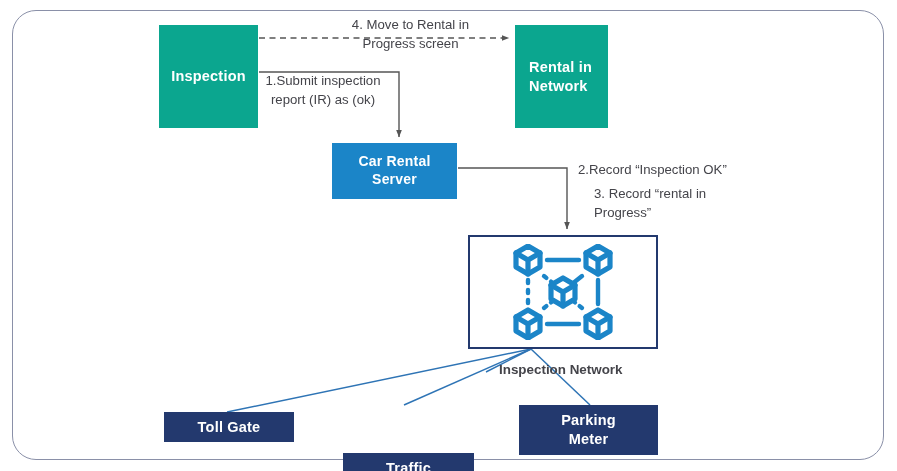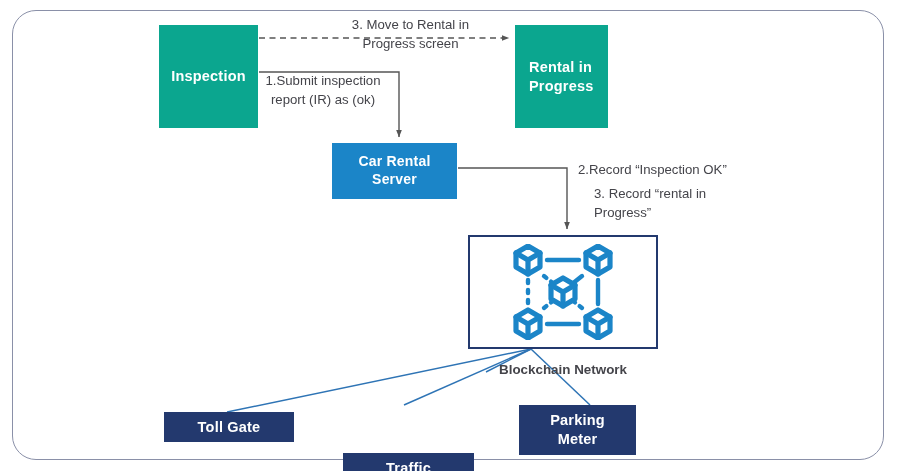--- a/index.html
+++ b/index.html
@@ -72,21 +72,21 @@
   #node-toll-gate {
     left: 164px; top: 412px; width: 130px; height: 30px;
     font-size: 14.5px;
   }
   #node-traffic-monitoring {
     left: 343px; top: 405px; width: 131px; height: 50px;
     font-size: 14.5px;
     margin-top: 48px;
   }
   #node-parking-meter {
-    left: 519px; top: 405px; width: 117px; height: 50px;
+    left: 519px; top: 405px; width: 139px; height: 50px;
     font-size: 14.5px;
   }
 
   .edge-label {
     position: absolute;
     color: #44444A;
     font-size: 13.2px;
     line-height: 1.42;
     white-space: pre-line;
   }
@@ -141,21 +141,21 @@
   <path d="M531,349 L590,405" stroke="#2E74B5" stroke-width="1.5" fill="none"></path>
   <path d="M531,349 L486,372" stroke="#2E74B5" stroke-width="1.5" fill="none"></path>
 </svg>
 
 <div class="node node-teal" id="node-inspection">
   <span>Inspection</span>
 </div>
 
 <div class="node node-teal" id="node-rental-in-progress">
   <span style="white-space:pre-line">Rental in
-Progress</span>
+Network</span>
 </div>
 
 <div class="node node-blue" id="node-car-rental-server">
   <span style="white-space:pre-line">Car Rental
 Server</span>
 </div>
 
 <div class="node" id="node-blockchain-box">
   <svg width="104" height="96" viewBox="0 0 104 96" xmlns="http://www.w3.org/2000/svg">
 
@@ -202,24 +202,24 @@
 <div class="node node-navy" id="node-traffic-monitoring">
   <span style="white-space:pre-line">Traffic
 Monitoring</span>
 </div>
 
 <div class="node node-navy" id="node-parking-meter">
   <span style="white-space:pre-line">Parking
 Meter</span>
 </div>
 
-<div class="edge-label" id="label-move-to-rental">3. Move to Rental in
+<div class="edge-label" id="label-move-to-rental">4. Move to Rental in
 Progress screen</div>
 
 <div class="edge-label" id="label-submit-inspection">1.Submit inspection
 report (IR) as (ok)</div>
 
 <div class="edge-label" id="label-record-inspection-ok">2.Record “Inspection OK”</div>
 
 <div class="edge-label" id="label-record-rental-in-progress">3. Record “rental in
 Progress”</div>
 
-<div id="label-blockchain-network">Blockchain Network</div>
+<div id="label-blockchain-network">Inspection Network</div>
 
 </body></html>

